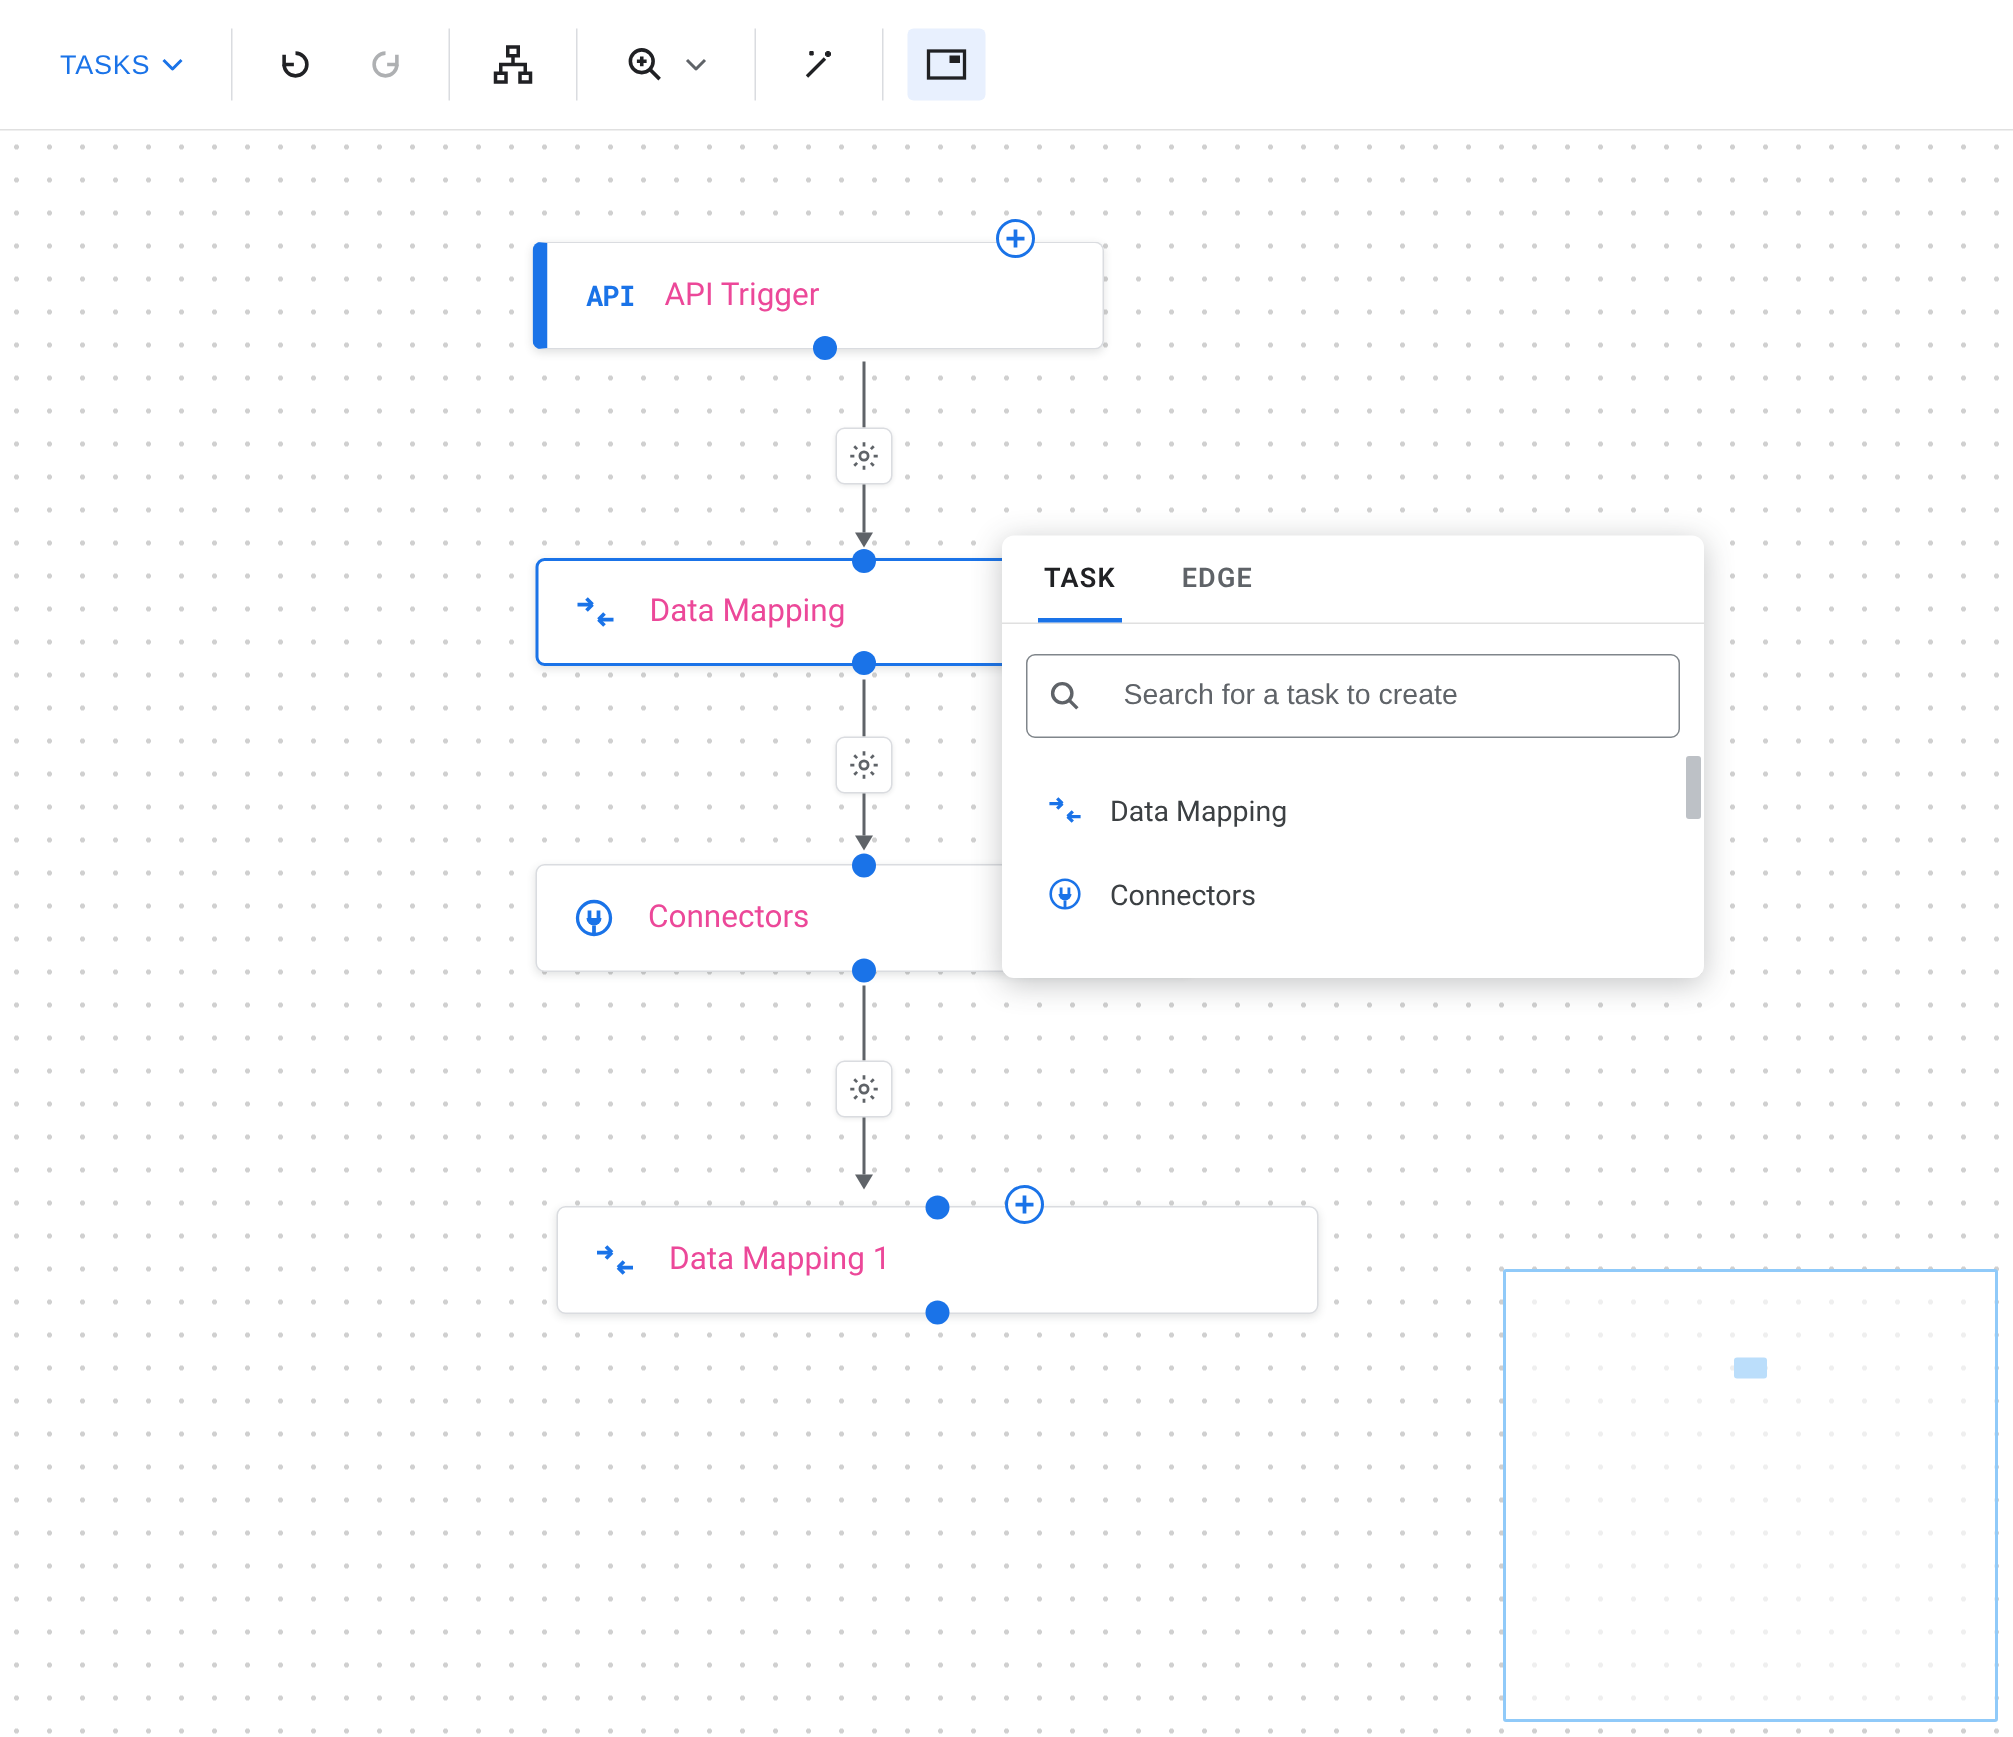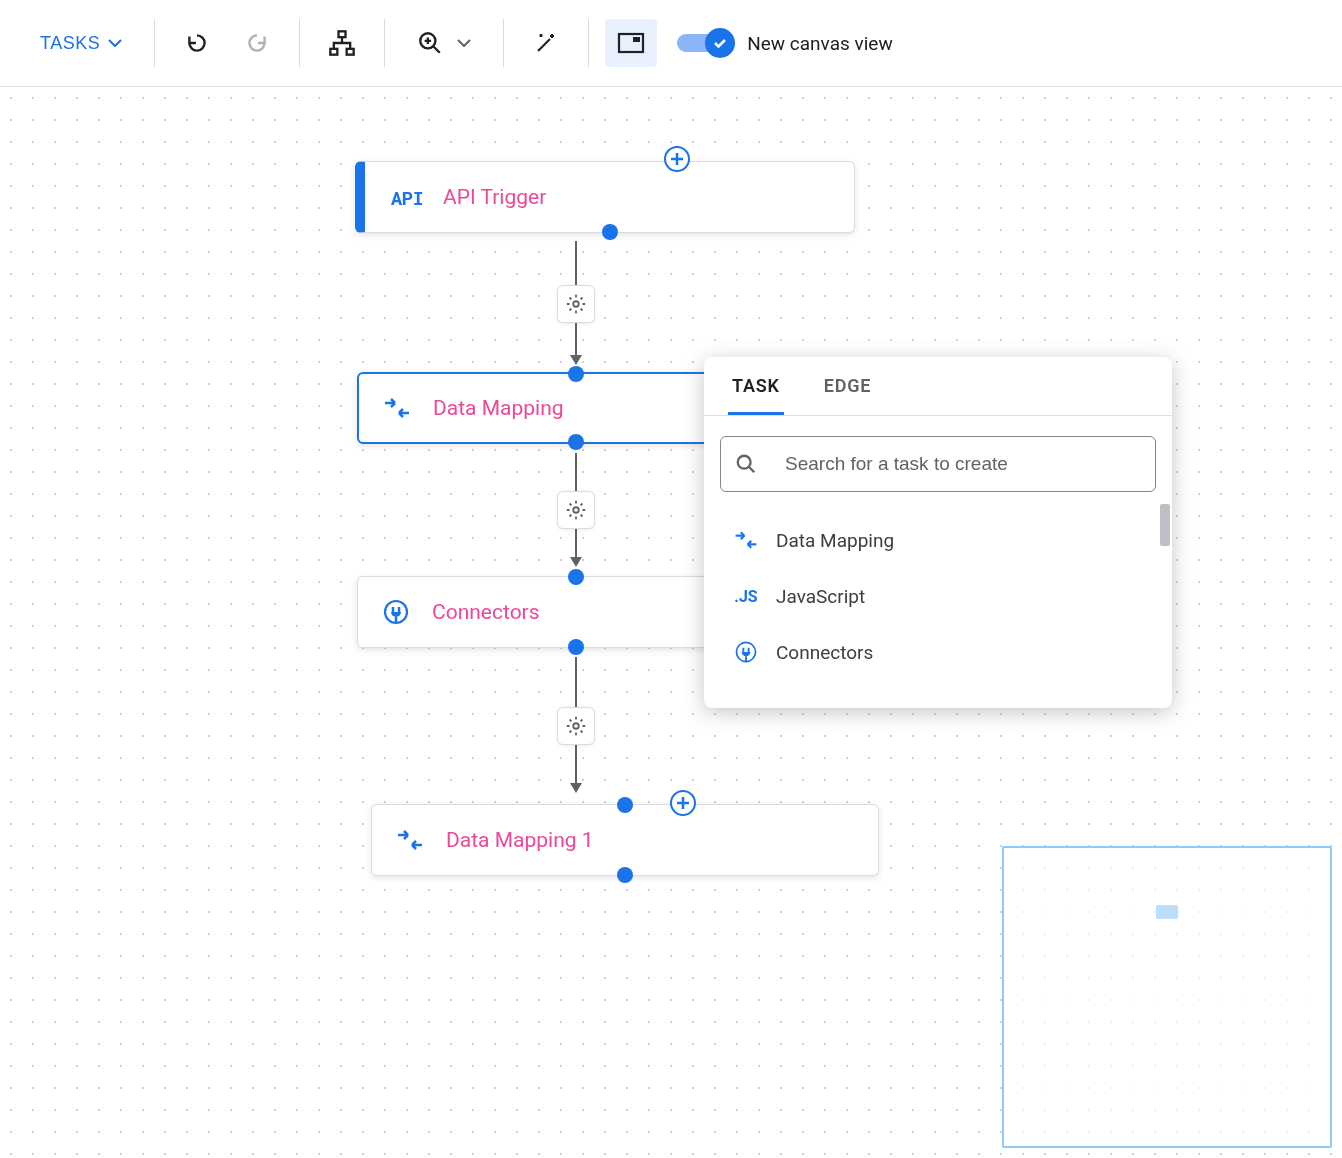--- a/index.html
+++ b/index.html
@@ -360,36 +360,25 @@
   </button>
   <div class="tb-sep"></div>
   <button class="tb-btn icon-only dark active">
     <span>
       <svg width="28" height="22" viewBox="0 0 28 22" fill="none" stroke="#202124" stroke-width="2.2">
         <rect x="2" y="2" width="24" height="18"></rect>
           <rect x="16" y="5" width="7" height="5" fill="#202124" stroke="none"></rect>
       </svg>
     </span>
   </button>
-  <div class="toggle-wrap">
-    <div class="toggle">
-      <div class="toggle-track"></div>
-      <div class="toggle-thumb">
-        <svg width="16" height="16" viewBox="0 0 16 16">
-            <path d="M3 8 L6.5 11.5 L13 5" fill="none" stroke="#fff" stroke-width="2.5"></path>
-          </svg>
-      </div>
-    </div>
-    <span class="toggle-label">New canvas view</span>
-  </div>
 </div>
 
 <div class="canvas">
 
-  <div class="node trigger" style="left:355px; top:74px; width:500px;">
+  <div class="node trigger" style="left:355px; top:74px; width:381px;">
     <span class="node-icon">
         <span class="api-text">API</span>
       </span>
     <span class="node-label">API Trigger</span>
     <div class="port bottom"></div>
   </div>
   <div class="add-btn" style="left:664px; top:59px;">
     <svg width="14" height="14" viewBox="0 0 14 14">
         <path d="M7 1 L7 13 M1 7 L13 7" stroke="#1a73e8" stroke-width="2.5"></path>
       </svg>
@@ -469,21 +458,21 @@
   <div class="add-btn" style="left:670px; top:703px;">
     <svg width="14" height="14" viewBox="0 0 14 14">
         <path d="M7 1 L7 13 M1 7 L13 7" stroke="#1a73e8" stroke-width="2.5"></path>
       </svg>
   </div>
 
   <div class="minimap">
     <div class="minimap-node" style="left:152px; top:57px;"></div>
   </div>
 
-  <div class="popup" style="left:704px; top:270px;">
+  <div class="popup" style="left:668px; top:270px;">
     <div class="popup-tabs">
       <div class="popup-tab active">TASK</div>
       <div class="popup-tab">EDGE</div>
     </div>
     <div class="search-wrap">
       <div class="search-box">
         <span>
           <svg width="22" height="22" viewBox="0 0 24 24" fill="none" stroke="#5f6368" stroke-width="2.5">
               <circle cx="10" cy="10" r="7"></circle>
               <path d="M15 15 L21 21"></path>
@@ -500,26 +489,20 @@
             <path d="M3 6 L13 6"></path>
               <path d="M13 6 L9 2 M13 6 L9 10"></path>
             <path d="M27 16 L17 16"></path>
               <path d="M17 16 L21 12 M17 16 L21 20"></path>
           </svg>
         </span>
         <span>Data Mapping</span>
       </div>
       <div class="task-item">
         <span class="task-icon">
-            <span class="js-text">.JS</span>
-          </span>
-        <span>JavaScript</span>
-      </div>
-      <div class="task-item">
-        <span class="task-icon">
           <svg width="26" height="26" viewBox="0 0 30 30" fill="none" stroke="#1a73e8" stroke-width="2">
             <circle cx="15" cy="15" r="11"></circle>
             <path d="M12 10 L12 15 M18 10 L18 15" stroke-width="2.2"></path>
             <path d="M10 15 A5 5 0 0 0 20 15" fill="#1a73e8" stroke="none"></path>
             <path d="M15 20 L15 26" stroke-width="2.2"></path>
           </svg>
         </span>
         <span>Connectors</span>
       </div>
     </div>

